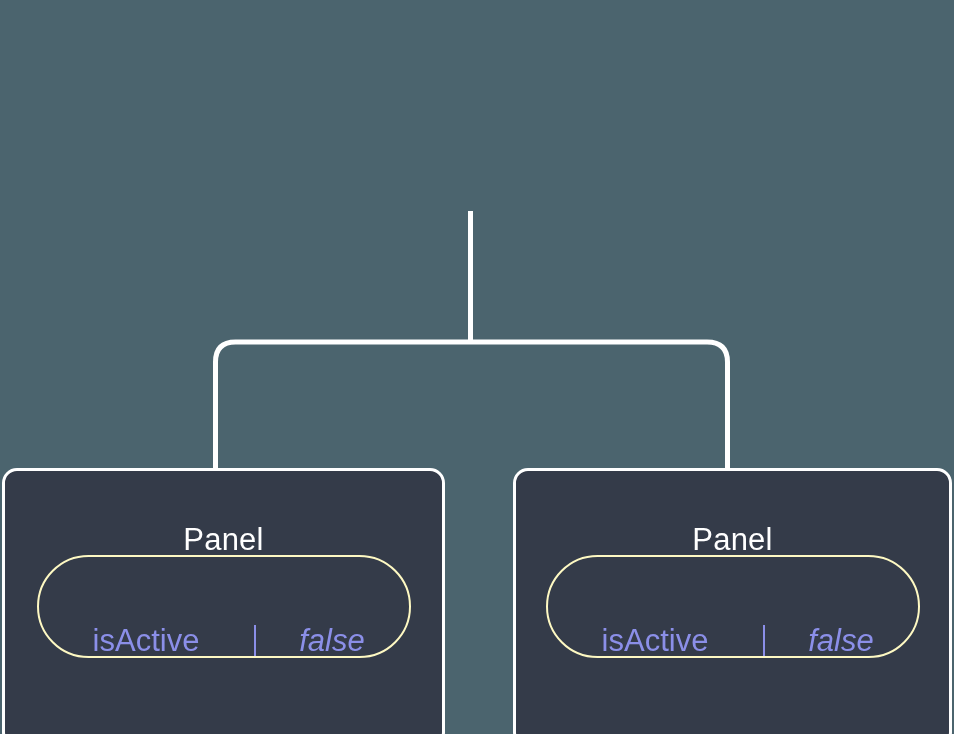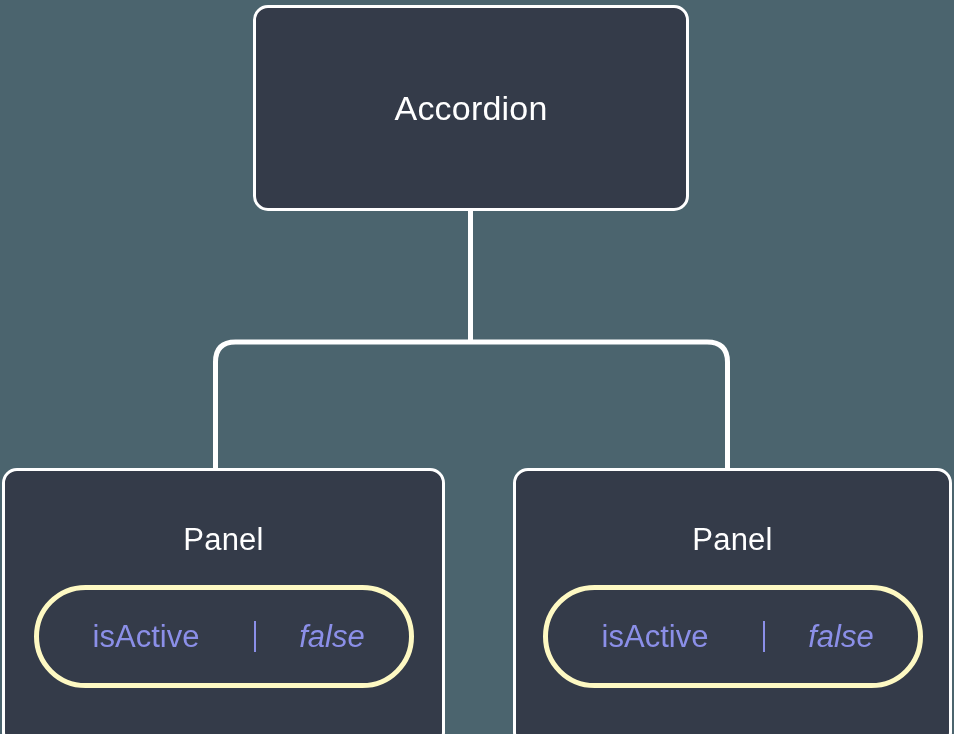--- a/index.html
+++ b/index.html
@@ -68,26 +68,25 @@
     white-space: nowrap;
   }
   .node-child .node-title {
     font-size: 31px;
     margin-top: 53px;
   }
 
   
   .prop-pill {
     box-sizing: border-box;
-    margin-top: 30px;
     height: 103px;
-    border: 5px solid #fef9c3;
+    border: 2px solid #fef9c3;
     border-radius: 52px;
     display: flex;
-    align-items: center;
+    align-items: flex-end;
     background: transparent;
     overflow: hidden;
   }
   .pill-left  { width: 215px; }
   .pill-right { width: 153px; }
   .pill-cell {
     display: flex;
     align-items: center;
     justify-content: center;
     color: #8b8fe8;
@@ -105,23 +104,20 @@
 
 <div class="canvas">
 
   <svg class="edges" viewBox="0 0 954 734" width="954" height="734">
 
     <path d="M 470.5 211 L 470.5 342" fill="none" stroke="#ffffff" stroke-width="5" stroke-linecap="butt"></path>
 
     <path d="M 215.5 468 L 215.5 362 Q 215.5 342 235.5 342 L 707 342 Q 727.5 342 727.5 362 L 727.5 468" fill="none" stroke="#ffffff" stroke-width="5" stroke-linecap="butt" stroke-linejoin="round"></path>
   </svg>
 
-  <div class="node node-root">
-    <div class="node-title">Accordion</div>
-  </div>
 
   <div class="node node-child node-child-left">
     <div class="node-title">Panel</div>
     <div class="prop-pill">
       <div class="pill-cell pill-left">isActive</div>
       <div class="pill-cell pill-right">false</div>
     </div>
   </div>
 
   <div class="node node-child node-child-right">

